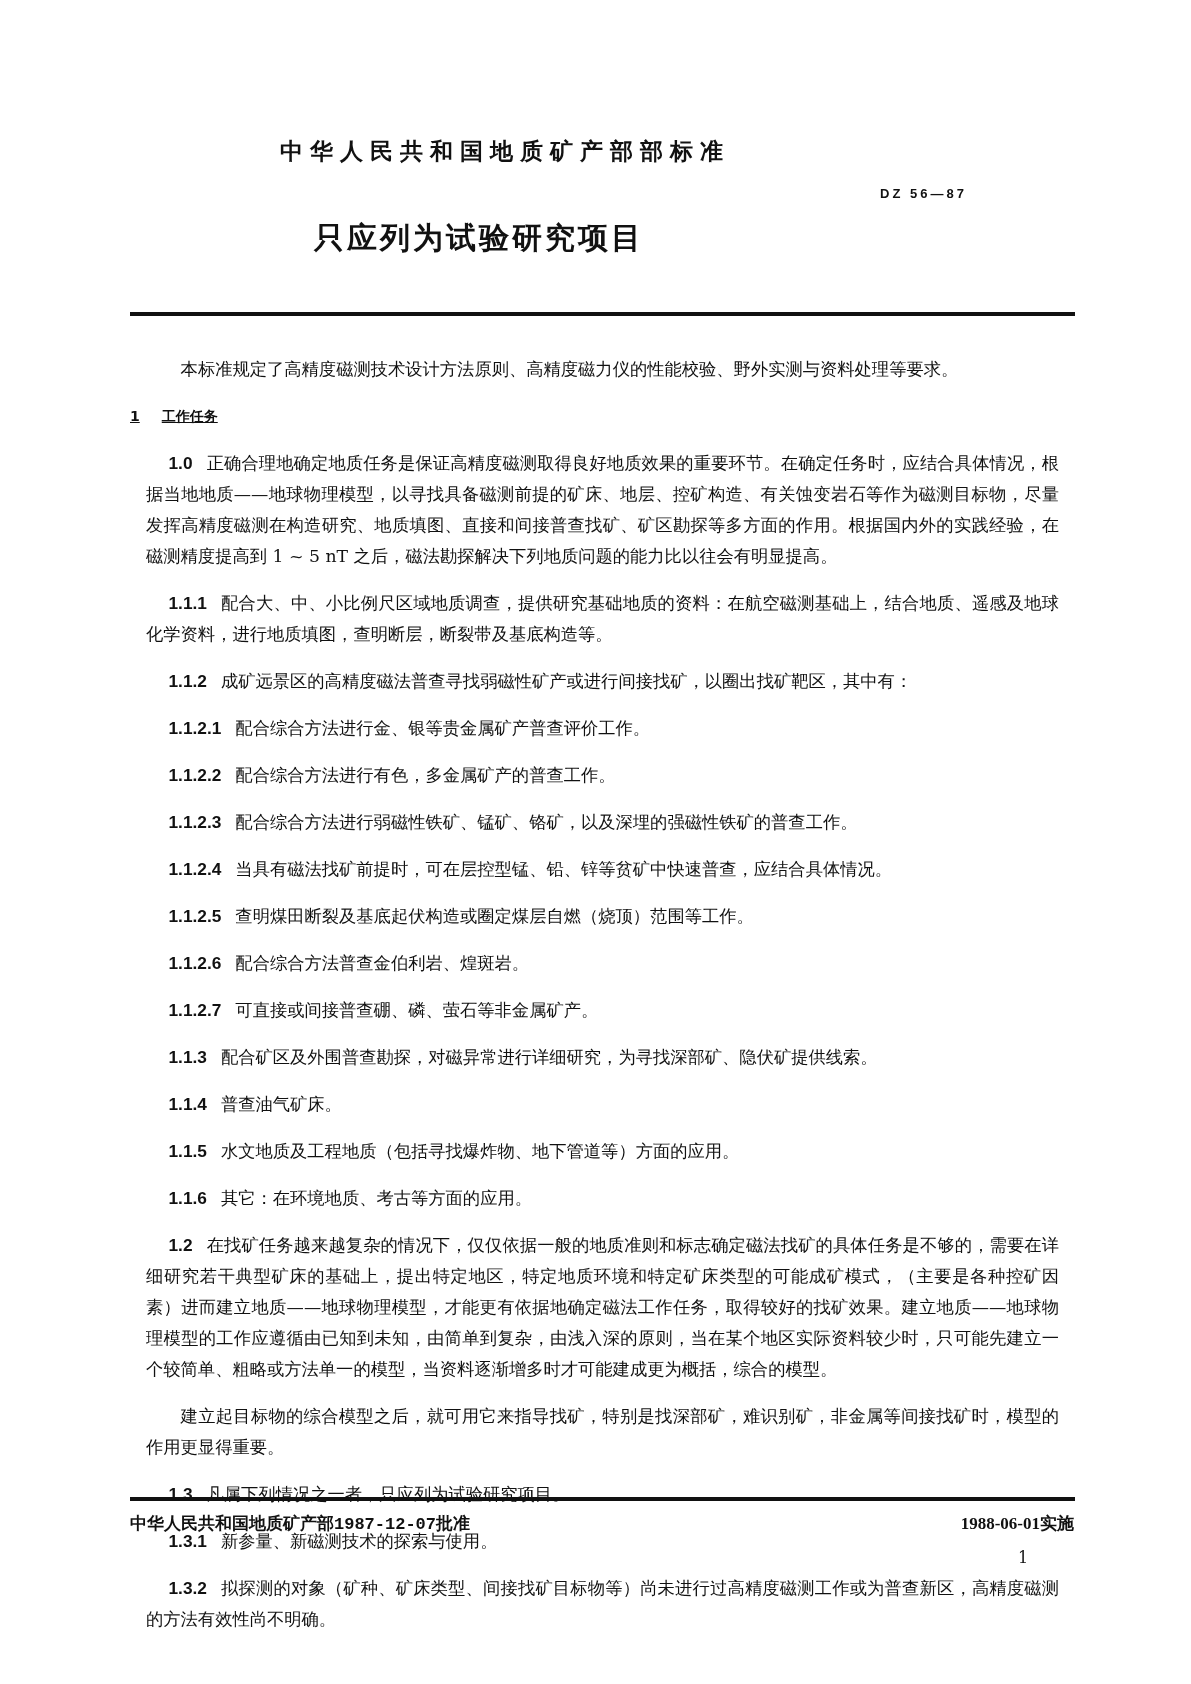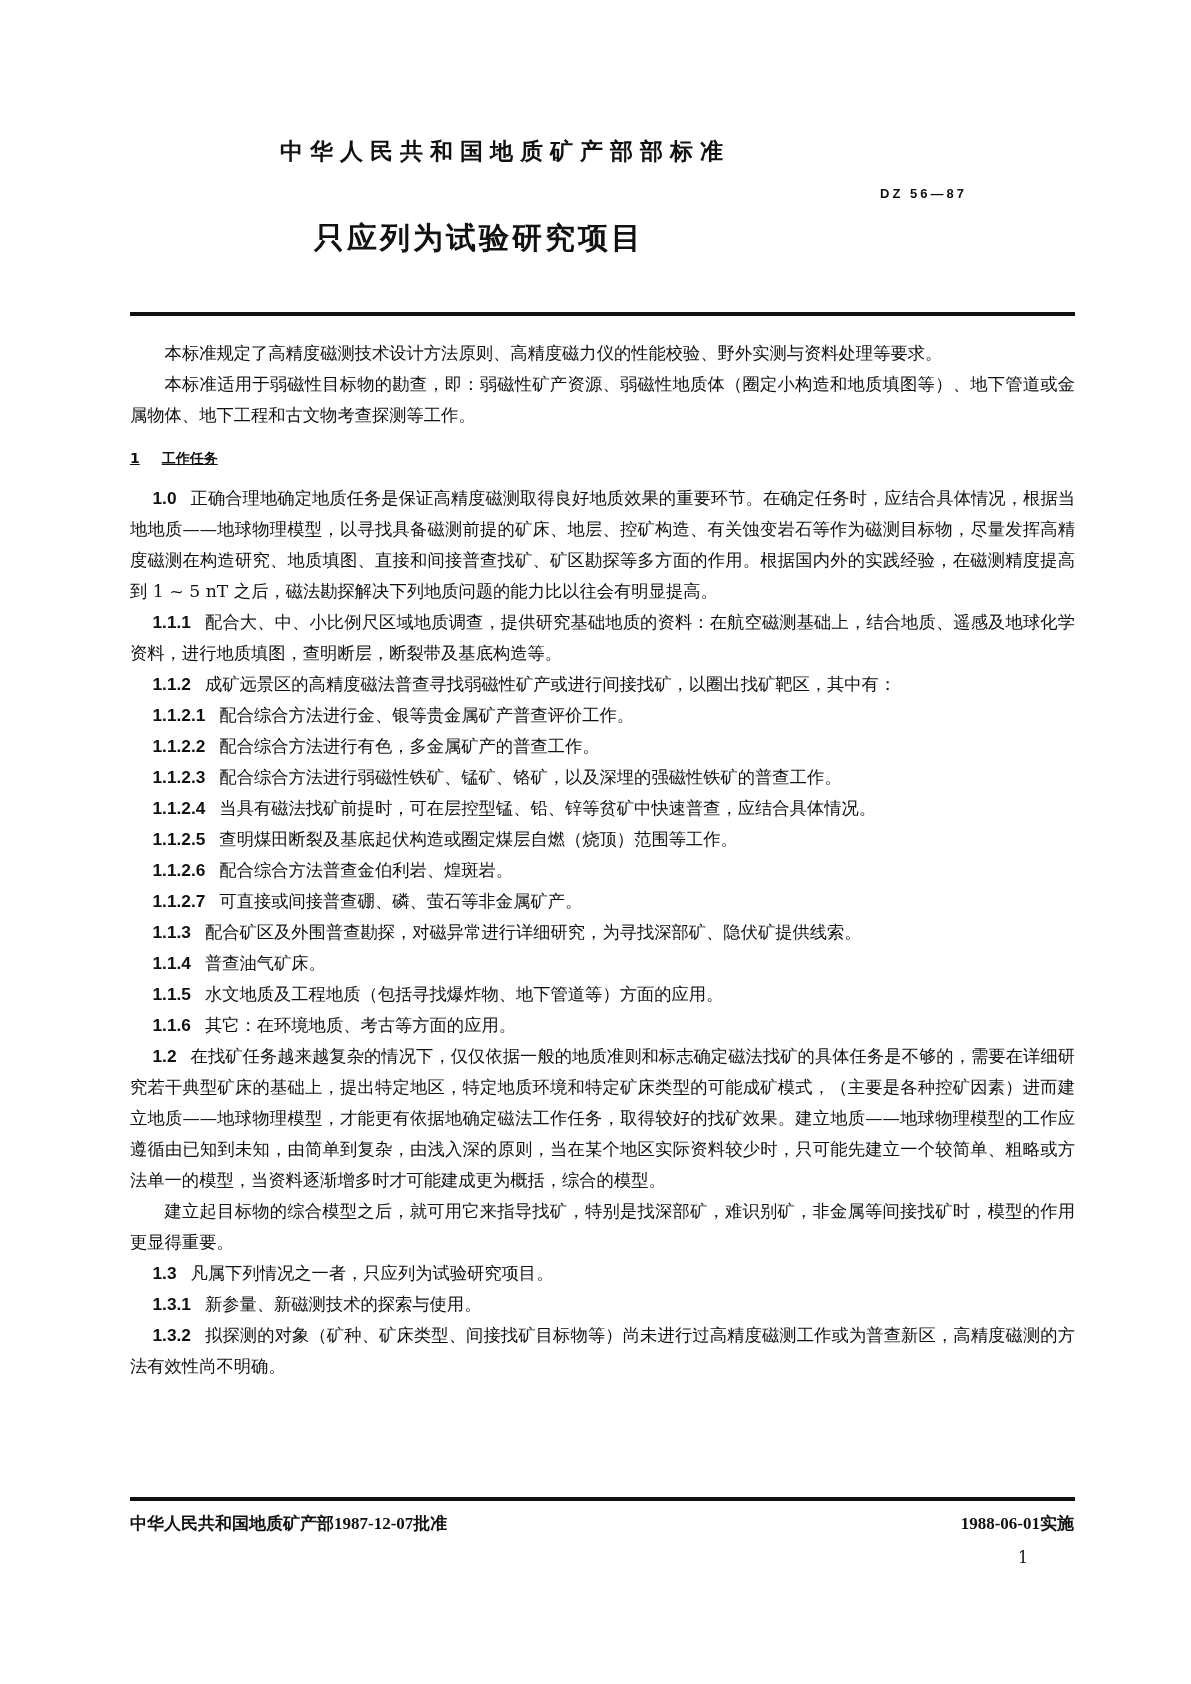--- a/index.html
+++ b/index.html
@@ -7,40 +7,39 @@
          font-family: "DejaVu Serif", "Liberation Serif", serif; color: #111; }
   .abs { position: absolute; }
   .org { left: 280px; top: 136px; font-family: "DejaVu Sans", sans-serif; font-weight: bold;
          font-size: 23px; letter-spacing: 7px; }
   .code { left: 880px; top: 186px; font-family: "Liberation Sans", sans-serif; font-weight: bold;
           font-size: 13px; letter-spacing: 3px; }
   .title { left: 314px; top: 218px; font-family: "DejaVu Sans", sans-serif; font-size: 30px;
            letter-spacing: 3px; font-weight: bold; }
   .rule { left: 130px; width: 945px; height: 4px; background: #111; }
   .body { left: 130px; top: 338px; width: 945px; font-size: 17.3px; line-height: 31px; }
-  .p { margin: 0; text-align: justify; }
+  .p { margin: 16px; text-align: justify; }
   .indent { text-indent: 2em; }
   .h1 { font-family: "DejaVu Sans", sans-serif; font-weight: bold; margin: 12px 0 9px 0; font-size: 14px; text-decoration: underline; }
   .h1 .num { margin-right: 22px; }
   .cl { font-family: "Liberation Sans", sans-serif; font-weight: bold; margin-right: 14px; padding-left: 1.3em; }
-  .footer-left { left: 130px; top: 1512px; font-family: Liberation Serif, serif; font-weight: bold; font-size: 17px; }
+  .footer-left { left: 130px; top: 1512px; font-family: Liberation Mono, monospace; font-weight: bold; font-size: 17px; }
   .footer-right { right: 117px; top: 1512px; font-family: Liberation Serif, serif; font-weight: bold; font-size: 17px; }
   .pageno { left: 1018px; top: 1548px; font-size: 16px; }
 </style>
 </head>
 <body>
 
 <div class="abs org">中华人民共和国地质矿产部部标准</div>
 <div class="abs code">DZ 56—87</div>
 <div class="abs title">只应列为试验研究项目</div>
 <div class="abs rule" style="top:312px;"></div>
 
 <div class="abs body">
   <p class="p indent">本标准规定了高精度磁测技术设计方法原则、高精度磁力仪的性能校验、野外实测与资料处理等要求。</p>
-  <p class="p indent">本标准适用于弱磁性目标物的勘查，即：弱磁性矿产资源、弱磁性地质体（圈定小构造和地质填图等）、地下管道或金属物体、地下工程和古文物考查探测等工作。</p>
 
   <div class="h1">
     <span class="num">1</span><span>工作任务</span>
   </div>
 
   <div id="clauses">
       <p class="p"><span class="cl">1.0</span><span>正确合理地确定地质任务是保证高精度磁测取得良好地质效果的重要环节。在确定任务时，应结合具体情况，根据当地地质——地球物理模型，以寻找具备磁测前提的矿床、地层、控矿构造、有关蚀变岩石等作为磁测目标物，尽量发挥高精度磁测在构造研究、地质填图、直接和间接普查找矿、矿区勘探等多方面的作用。根据国内外的实践经验，在磁测精度提高到 1 ~ 5 nT 之后，磁法勘探解决下列地质问题的能力比以往会有明显提高。</span></p>
       <p class="p"><span class="cl">1.1.1</span><span>配合大、中、小比例尺区域地质调查，提供研究基础地质的资料：在航空磁测基础上，结合地质、遥感及地球化学资料，进行地质填图，查明断层，断裂带及基底构造等。</span></p>
       <p class="p"><span class="cl">1.1.2</span><span>成矿远景区的高精度磁法普查寻找弱磁性矿产或进行间接找矿，以圈出找矿靶区，其中有：</span></p>
       <p class="p"><span class="cl">1.1.2.1</span><span>配合综合方法进行金、银等贵金属矿产普查评价工作。</span></p>

